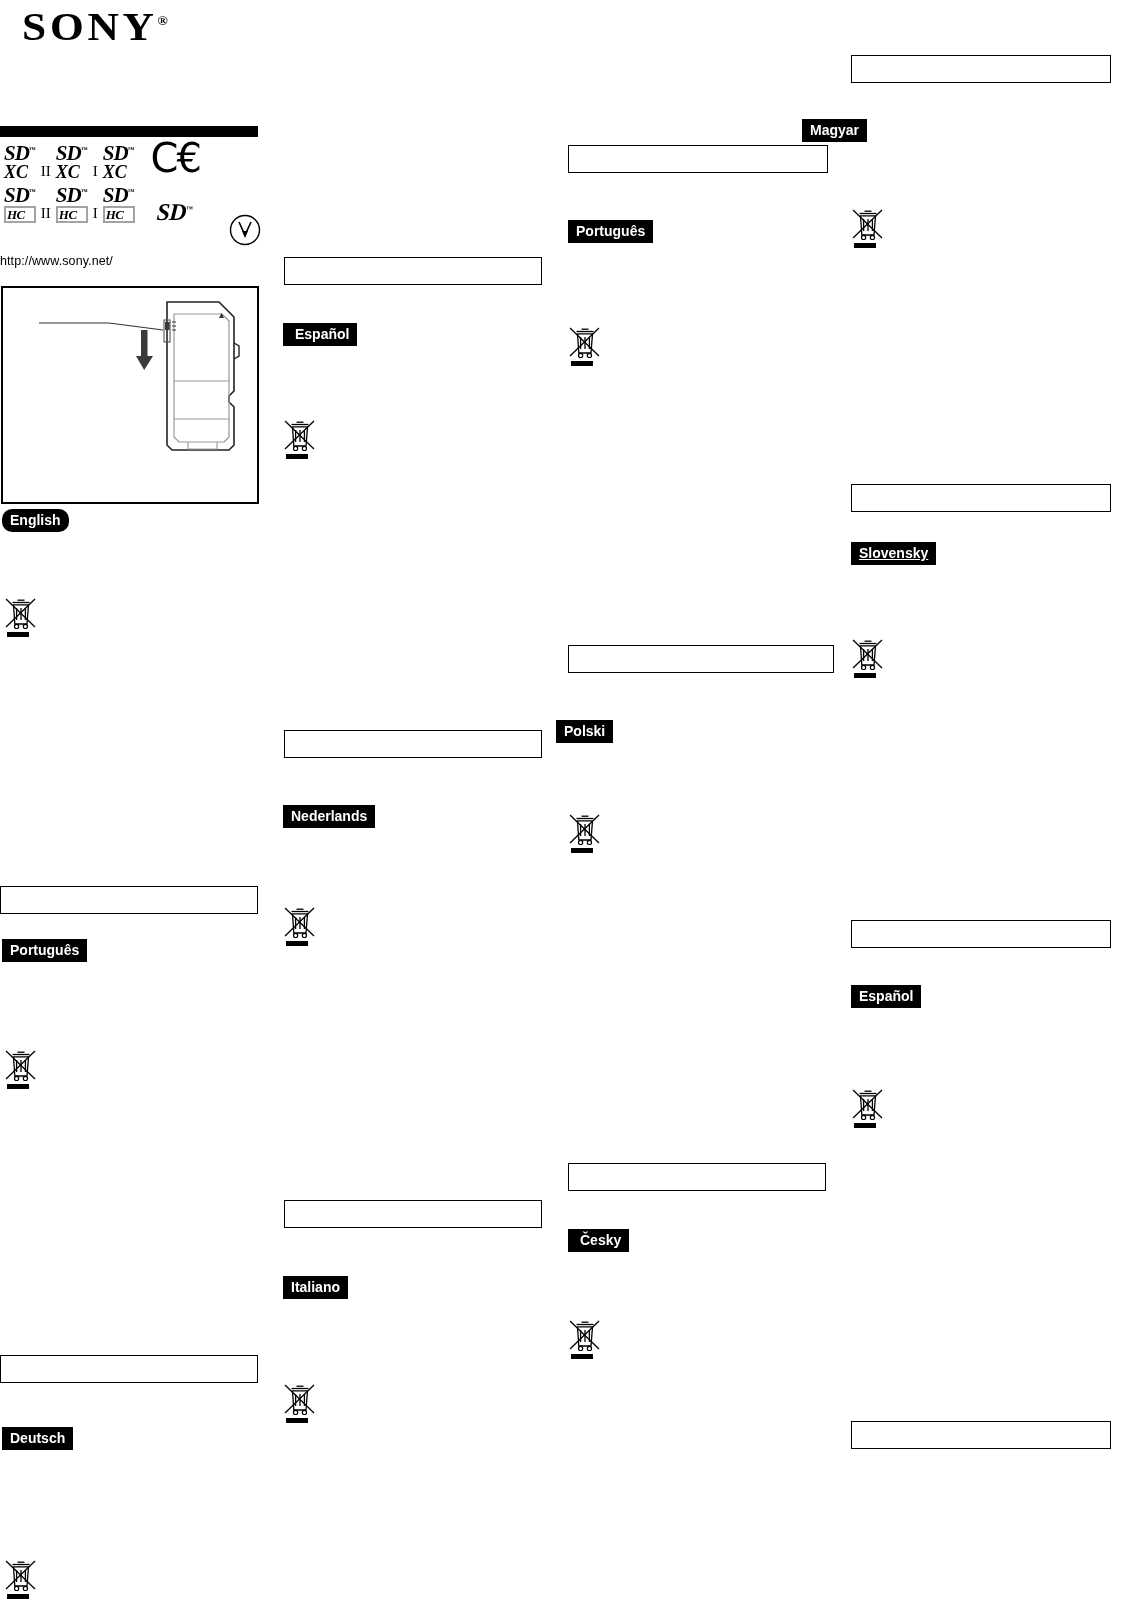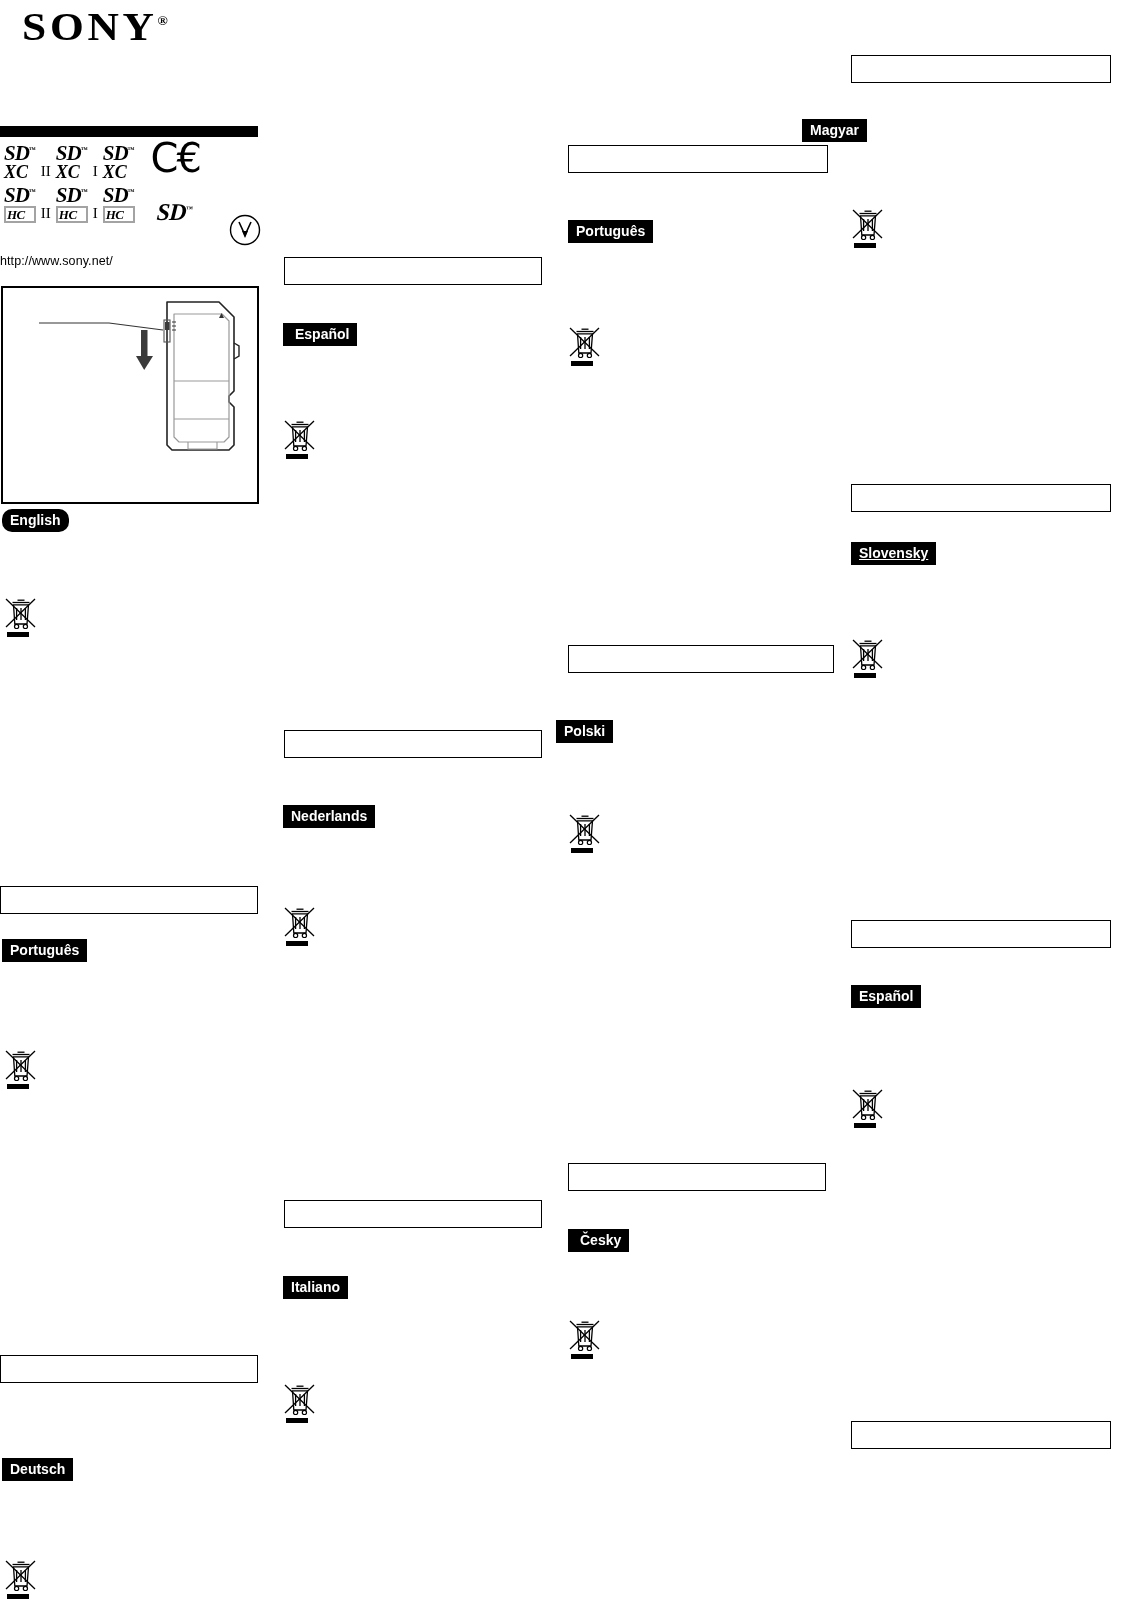--- a/index.html
+++ b/index.html
@@ -188,21 +188,21 @@
 <div class="abs title-box" style="left:568px;top:145px;width:258px;"></div>
 <div class="abs title-box" style="left:568px;top:645px;width:264px;"></div>
 <div class="abs title-box" style="left:568px;top:1163px;width:256px;"></div>
 <div class="abs title-box" style="left:851px;top:55px;width:258px;"></div>
 <div class="abs title-box" style="left:851px;top:484px;width:258px;"></div>
 <div class="abs title-box" style="left:851px;top:920px;width:258px;"></div>
 <div class="abs title-box" style="left:851px;top:1421px;width:258px;"></div>
 
 <span class="abs lang-tag" style="left:2px;top:509px;border-radius:10px;">English</span>
 <span class="abs lang-tag" style="left:2px;top:939px;">Português</span>
-<span class="abs lang-tag" style="left:2px;top:1458px;">Deutsch</span>
+<span class="abs lang-tag" style="left:2px;top:1427px;">Deutsch</span>
 <span class="abs lang-tag" style="left:283px;top:323px;padding-left:12px;">Español</span>
 <span class="abs lang-tag" style="left:283px;top:805px;">Nederlands</span>
 <span class="abs lang-tag" style="left:283px;top:1276px;">Italiano</span>
 <span class="abs lang-tag" style="left:568px;top:220px;text-align:center;">Português</span>
 <span class="abs lang-tag" style="left:556px;top:720px;">Polski</span>
 <span class="abs lang-tag" style="left:568px;top:1229px;padding-left:12px;">Česky</span>
 <span class="abs lang-tag" style="left:802px;top:119px;">Magyar</span>
 <span class="abs lang-tag" style="left:851px;top:542px;text-decoration:underline;">Slovensky</span>
 <span class="abs lang-tag" style="left:851px;top:985px;">Español</span>
 

